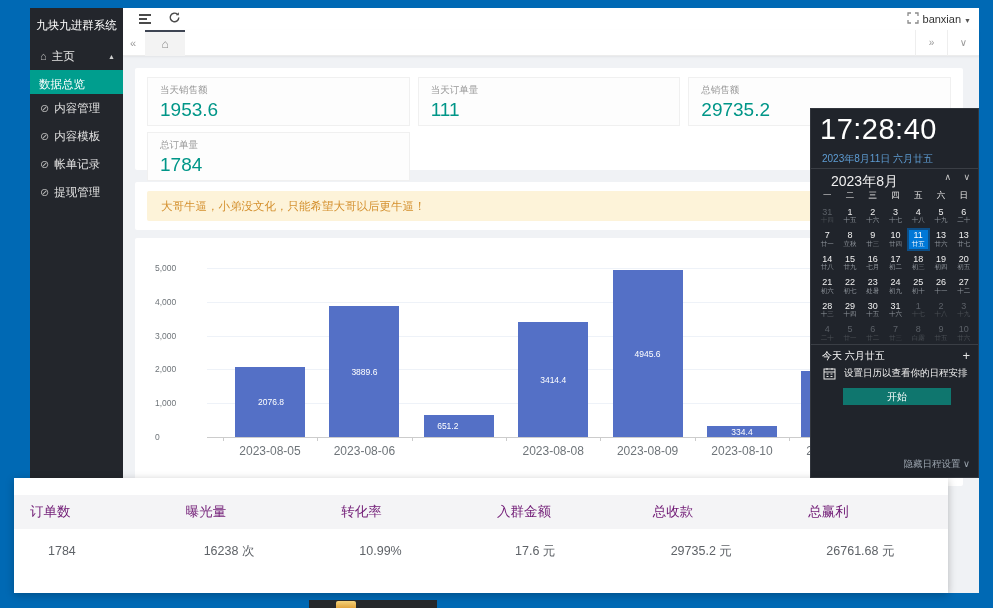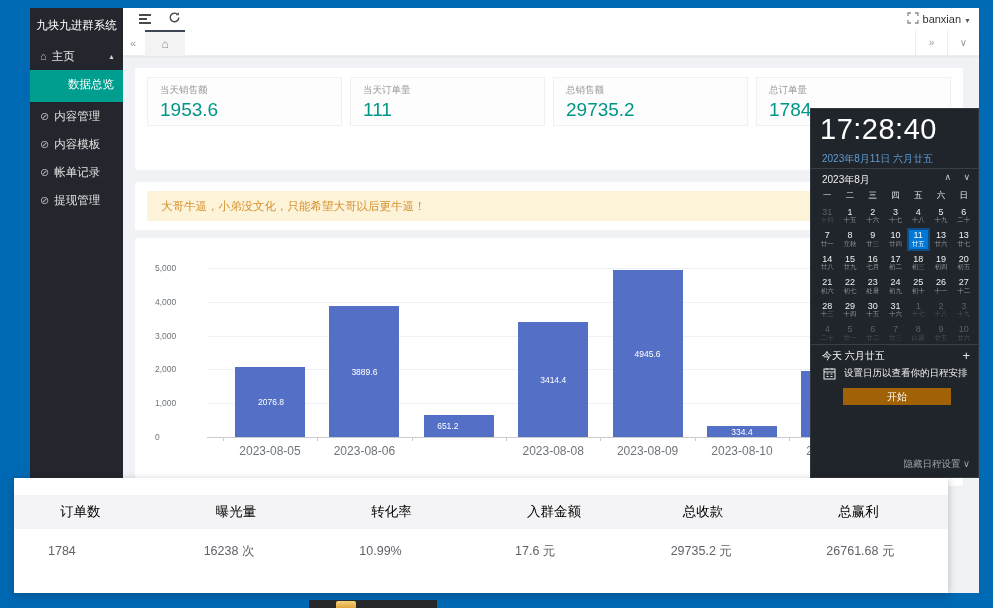--- a/index.html
+++ b/index.html
@@ -11,22 +11,22 @@
   
   #app-window { left:30px; top:8px; width:949px; height:585px; background:#f0f2f5; }
 
   
   #sidebar { left:0; top:0; width:93px; height:585px; background:#23262c; z-index:2; }
   #sidebar-title { height:34px; line-height:34px; text-align:center; color:#fff; font-size:11.5px; }
   .side-row { position:relative; height:28px; display:flex; align-items:center; padding-left:10px;
               color:#e2e2e2; font-size:11.5px; cursor:pointer; }
   .side-row .mi { color:#b6b6b6; font-size:11px; margin-right:5px; }
   #home-caret { position:absolute; right:8px; font-size:7px; color:#cfcfcf; }
-  #active-sub { height:32px; line-height:28px; background:#009e8e; color:#fff; font-size:11.5px;
-                padding-left:38px; cursor:pointer; }
+  #active-sub { height:24px; line-height:28px; background:#009e8e; color:#fff; font-size:11.5px;
+                padding-left:9px; cursor:pointer; }
 
   
   #topbar { left:93px; top:0; width:856px; height:22px; background:#fff; z-index:1; }
   .tb-ic { position:absolute; top:4px; width:16px; height:14px; cursor:pointer; }
   #hamburger-icon { left:16px; }
   #hamburger-icon i { display:block; height:1.6px; background:#4a4a4a; margin:2.4px 0; }
   #hamburger-icon i:nth-child(1){width:12px;} #hamburger-icon i:nth-child(2){width:8px;}
   #hamburger-icon i:nth-child(3){width:12px;}
   #refresh-icon { left:45px; top:3px; }
   #fullscreen-icon { right:56px; top:4px; }
@@ -42,21 +42,21 @@
   #tab-home { position:absolute; left:22px; top:0; width:40px; height:26px; background:#f3f3f3;
               border-top:2px solid #3e4553; text-align:center; line-height:24px; color:#8a8a8a;
               font-size:12px; cursor:pointer; }
   #tab-right { position:absolute; right:0; top:0; height:26px; display:flex; }
   #tab-right .tcell { width:32px; height:26px; line-height:26px; text-align:center; font-size:10px;
                       color:#999; border-left:1px solid #eee; cursor:pointer; }
 
   
   .panel { position:absolute; background:#fff; border-radius:2px; }
   #stats-panel { left:105px; top:60px; width:828px; height:102px; padding:9px 12px;
-                 display:grid; grid-template-columns:1fr 1fr 1fr 1fr; grid-template-rows:1fr 1fr; gap:6px 8px; }
+                 display:grid; grid-template-columns:1fr 1fr 1fr; grid-template-rows:1fr 1fr; gap:6px 8px; }
   .stat-card { border:1px solid #f0f0f0; background:#fdfdfd; padding:6px 12px 4px; }
   .stat-label { font-size:9.5px; color:#979797; }
   .stat-value { font-size:19px; color:#009688; margin-top:2px; }
 
   #notice-panel { left:105px; top:174px; width:828px; height:48px; padding:9px 12px; }
   #notice-alert { height:30px; line-height:30px; background:#fdf3d9; color:#d4902e; font-size:11.5px;
                   padding-left:14px; border-radius:2px; }
 
   #chart-panel { left:105px; top:230px; width:828px; height:248px; }
   #chart-plot { position:absolute; left:0; top:0; width:100%; height:100%; }
@@ -67,50 +67,50 @@
   .bar { position:absolute; background:#5470c6; }
   .bar-label { position:absolute; color:#fff; font-size:8.5px; text-align:center; }
   .xlabel { position:absolute; font-size:12px; color:#6e7479; text-align:center; }
 
   
   #clock-flyout { left:810px; top:108px; width:169px; height:370px; background:#20242b; z-index:50;
                   border:1px solid #32363d; color:#fff; }
   #clock-time { position:absolute; left:9px; top:4px; font-size:29px; font-weight:200; letter-spacing:.5px; }
   #clock-date { position:absolute; left:11px; top:43px; font-size:10px; color:#5e9dd4; }
   .cdiv { position:absolute; left:0; width:100%; height:1px; background:#3a3e45; }
-  #cal-month { position:absolute; left:11px; top:64px; font-size:10px; color:#f0f0f0; }
+  #cal-month { position:absolute; left:20px; top:64px; font-size:14px; color:#f0f0f0; }
   .cal-chev { position:absolute; top:63px; font-size:9px; color:#c9c9c9; cursor:pointer; }
   #weekday-row { position:absolute; left:5px; top:81px; width:159px; display:grid;
                  grid-template-columns:repeat(7,1fr); }
   #weekday-row span { text-align:center; font-size:8.5px; color:#e8e8e8; }
   #days-grid { position:absolute; left:5px; top:95px; width:159px; height:141px; display:grid;
                grid-template-columns:repeat(7,1fr); grid-template-rows:repeat(6,1fr); }
   .day-cell { display:flex; flex-direction:column; align-items:center; justify-content:center;
               cursor:pointer; line-height:1.05; }
   .day-num { font-size:9px; color:#f2f2f2; }
   .day-lunar { font-size:6.5px; color:#8f959c; }
   .day-cell.dim .day-num { color:#5c6168; } .day-cell.dim .day-lunar { color:#4a4f55; }
   .day-cell.sel { background:#0078d7; border:2px solid #0d4e86; }
   .day-cell.sel .day-num,.day-cell.sel .day-lunar { color:#fff; }
   #today-row { position:absolute; left:11px; top:239px; width:148px; display:flex;
                justify-content:space-between; align-items:center; }
   #today-label { font-size:10px; color:#fff; }
   #add-event-button { font-size:13px; color:#e4e4e4; cursor:pointer; }
   #agenda-row { position:absolute; left:12px; top:258px; display:flex; align-items:center; }
   #agenda-text { font-size:9.5px; color:#f0f0f0; margin-left:8px; }
-  #start-button { position:absolute; left:32px; top:279px; width:108px; height:17px; background:#a16207;
+  #start-button { position:absolute; left:32px; top:279px; width:108px; height:17px; background:#0f766e;
                   color:#fff; font-size:10px; text-align:center; line-height:17px; cursor:pointer; }
   #hide-agenda { position:absolute; right:8px; top:349px; font-size:9.5px; color:#9aa3ad; cursor:pointer; }
 
   
   #table-window { left:14px; top:478px; width:934px; height:115px; background:#fff; z-index:60;
                   box-shadow:0 2px 8px rgba(0,0,0,.25); }
   #table-header { margin-top:17px; height:34px; background:#f4f4f6; display:grid;
                   grid-template-columns:repeat(6,1fr); }
-  #table-header .th { line-height:34px; padding-left:46px; font-size:13.5px; color:#000000; }
+  #table-header .th { line-height:34px; padding-left:16px; font-size:13.5px; color:#701a75; }
   #table-values { height:44px; display:grid; grid-template-columns:repeat(6,1fr); }
   #table-values .td { line-height:44px; padding-left:34px; font-size:12.5px; color:#5f6368; }
 
   
   #taskbar-fragment { left:309px; top:600px; width:128px; height:8px; background:#26282b; z-index:70; }
   #folder-icon-fragment { position:absolute; left:27px; top:1px; width:20px; height:7px;
                           background:linear-gradient(#f4d27a,#e0a33c); border-radius:2px 2px 0 0; }
 
   svg { display:block; }
 </style>

